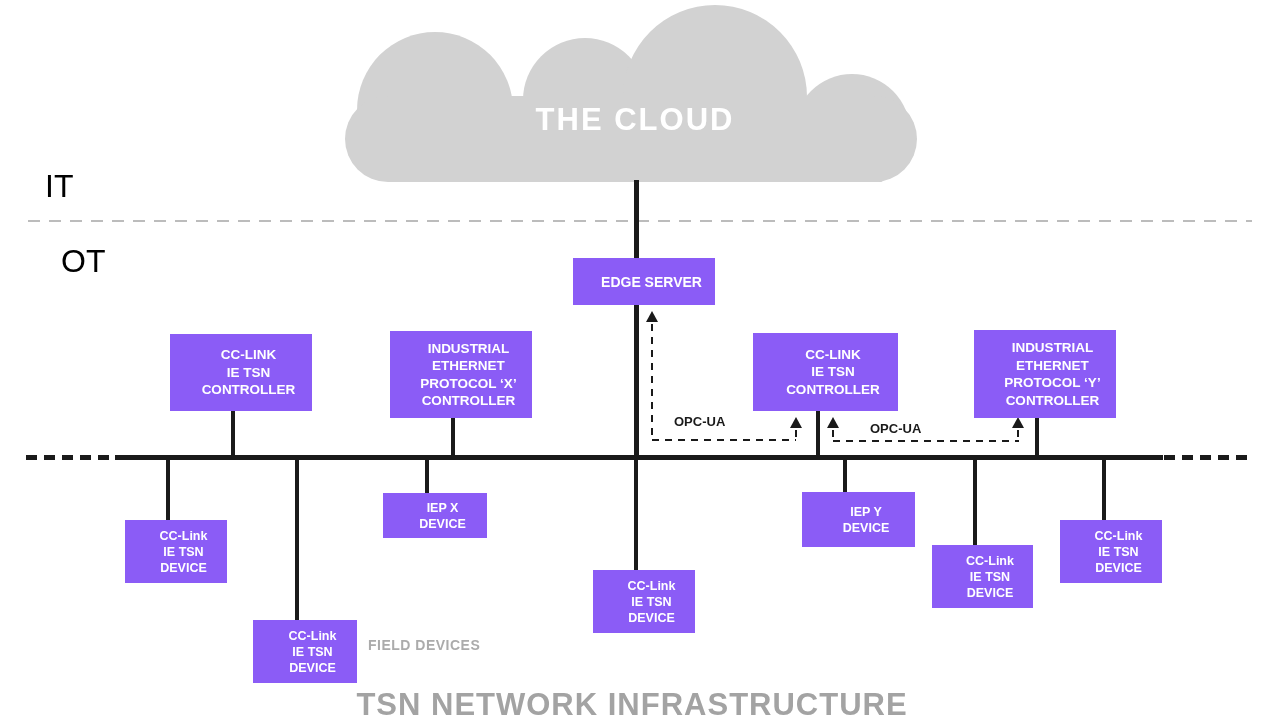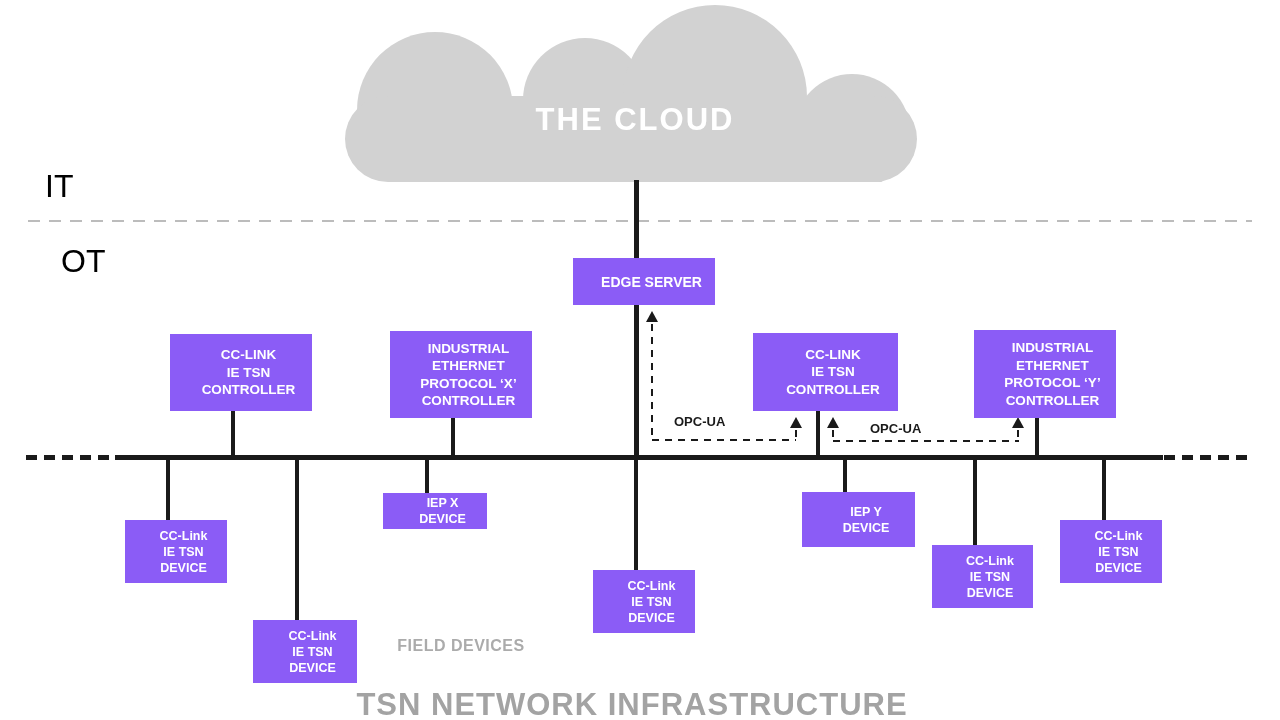--- a/index.html
+++ b/index.html
@@ -50,21 +50,21 @@
   }
   .ctrl{font-size:13.5px;line-height:17.5px;}
   .dev{font-size:12.5px;line-height:16px;}
   #edge-server{left:573px;top:258px;width:127px;height:47px;font-size:14px;}
   #ctrl-cclink-left{left:170px;top:334px;width:127px;height:77px;}
   #ctrl-iepx{left:390px;top:331px;width:127px;height:87px;}
   #ctrl-cclink-right{left:753px;top:333px;width:130px;height:78px;}
   #ctrl-iepy{left:974px;top:330px;width:127px;height:88px;}
   #dev-cclink-1{left:125px;top:520px;width:87px;height:63px;}
   #dev-cclink-2{left:253px;top:620px;width:89px;height:63px;}
-  #dev-iepx{left:383px;top:493px;width:89px;height:36px;}
+  #dev-iepx{left:383px;top:493px;width:89px;height:45px;}
   #dev-cclink-3{left:593px;top:570px;width:87px;height:63px;}
   #dev-iepy{left:802px;top:492px;width:98px;height:55px;}
   #dev-cclink-4{left:932px;top:545px;width:86px;height:63px;}
   #dev-cclink-5{left:1060px;top:520px;width:87px;height:63px;}
   
   .hdash{
     position:absolute;height:2px;
     background:repeating-linear-gradient(90deg,#1a1a1a 0 7px,transparent 7px 13px);
   }
   .vdash{
@@ -87,22 +87,22 @@
   #opcua2-vdash-b{left:1017px;top:430px;height:11px;}
   #opcua2-arrow-iepy{left:1012px;top:417px;}
   .opcua-label{
     position:absolute;width:100px;color:#1a1a1a;
     font-size:13px;font-weight:bold;
   }
   #opcua1-label{left:674px;top:414px;}
   #opcua2-label{left:870px;top:421px;}
   
   #field-devices-label{
-    position:absolute;left:381px;top:637px;width:160px;text-align:center;
-    color:#ababab;font-size:16px;font-weight:bold;letter-spacing:0.5px;
+    position:absolute;left:368px;top:637px;width:160px;
+    color:#ababab;font-size:14px;font-weight:bold;letter-spacing:0.5px;
   }
   #diagram-title{
     position:absolute;left:132px;top:687px;width:1000px;text-align:center;
     color:#a3a3a3;font-size:31px;font-weight:bold;letter-spacing:1px;
   }
 </style>
 </head>
 <body>
 
 <div id="canvas">

